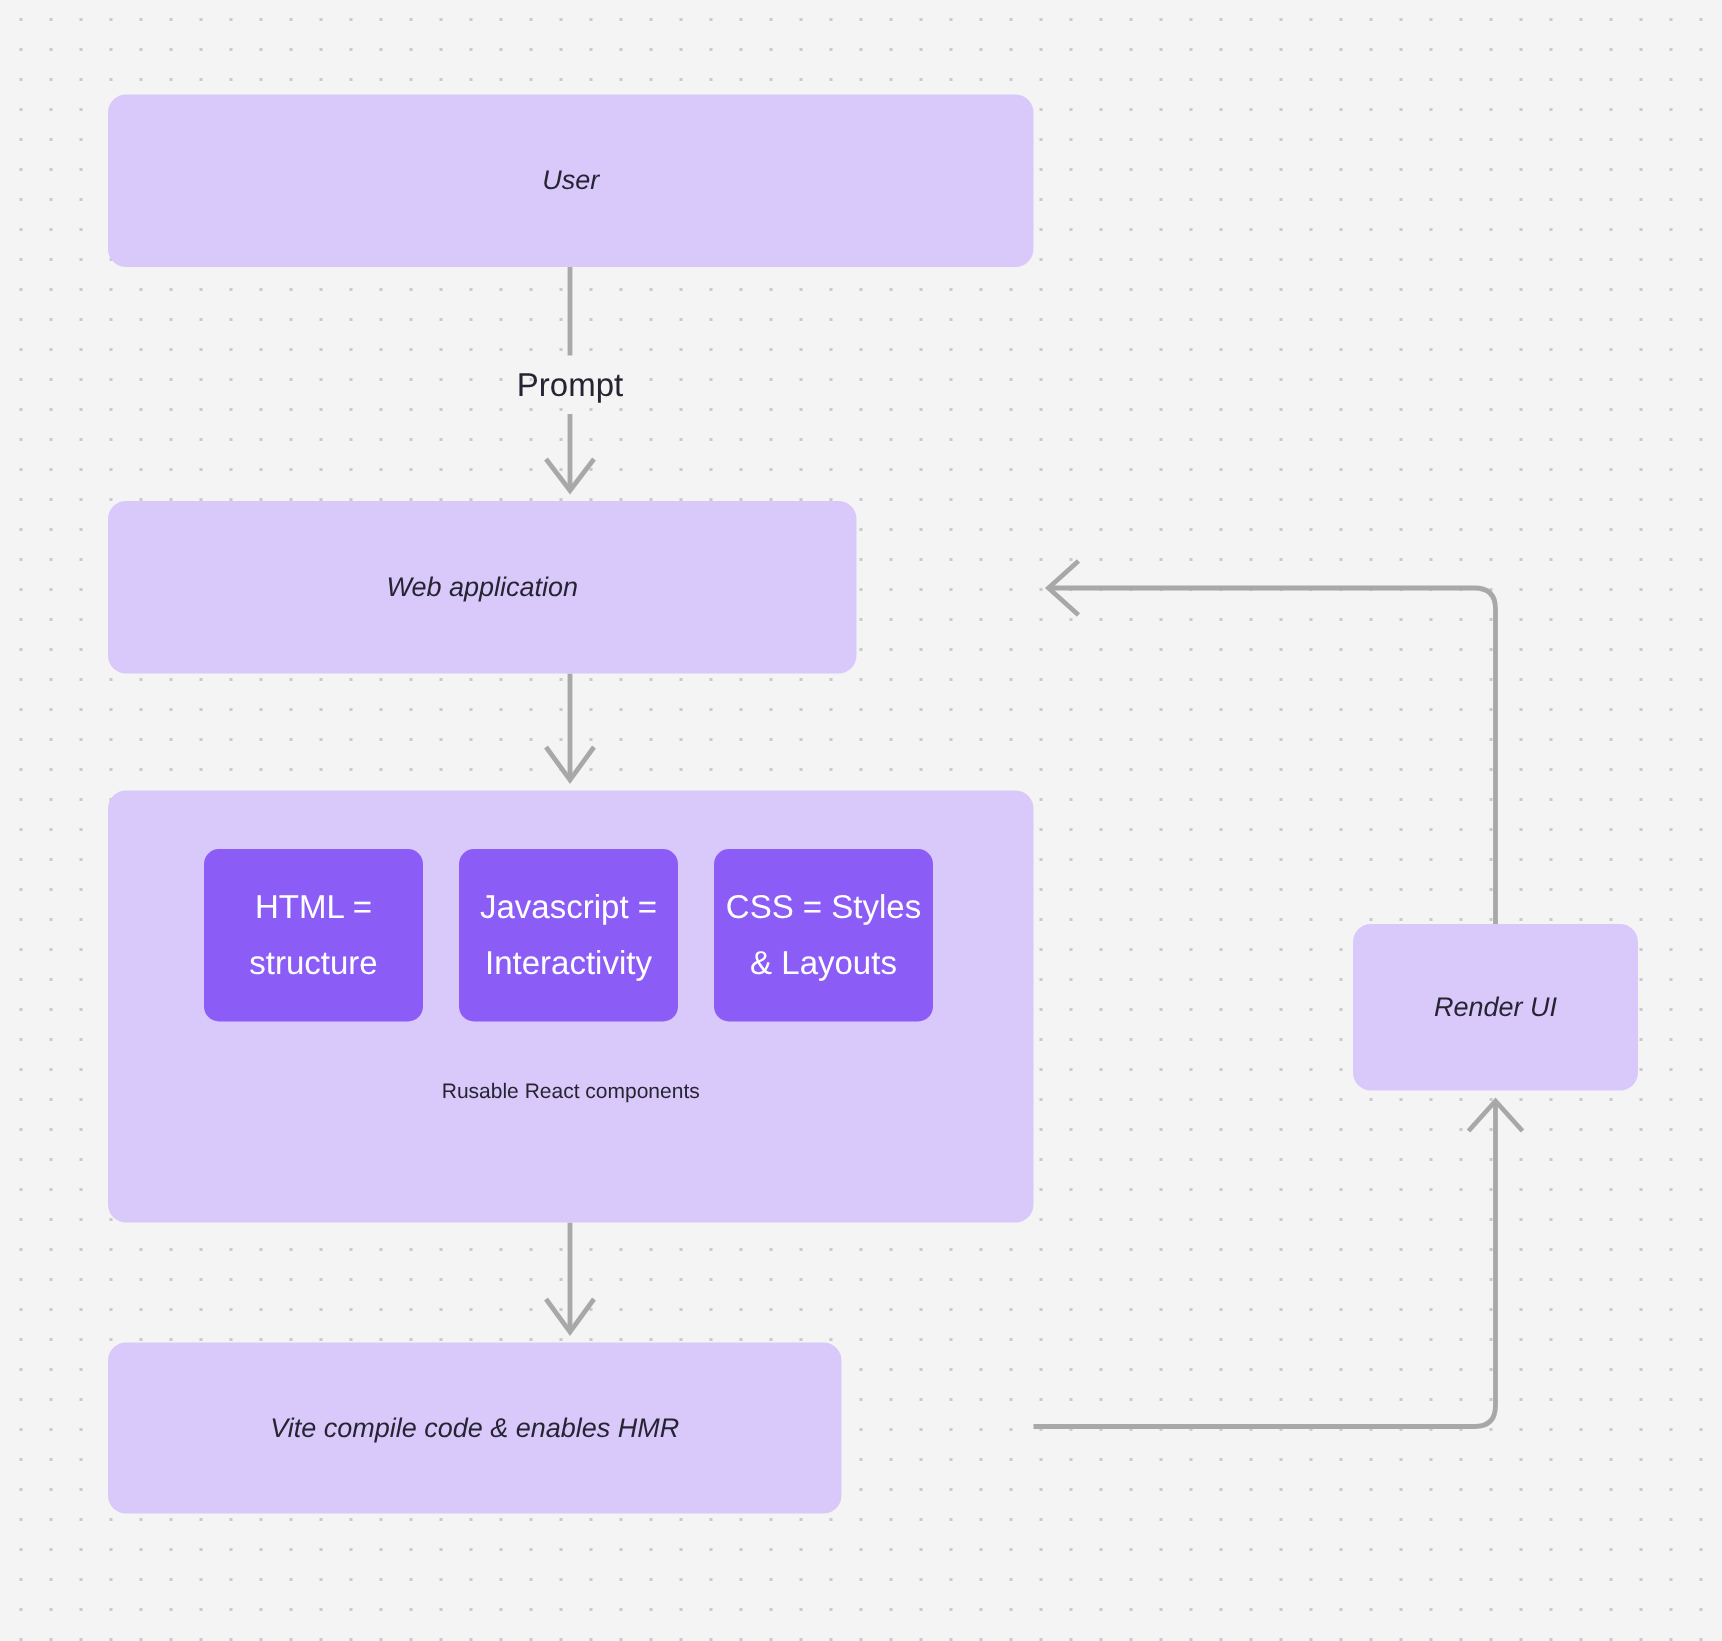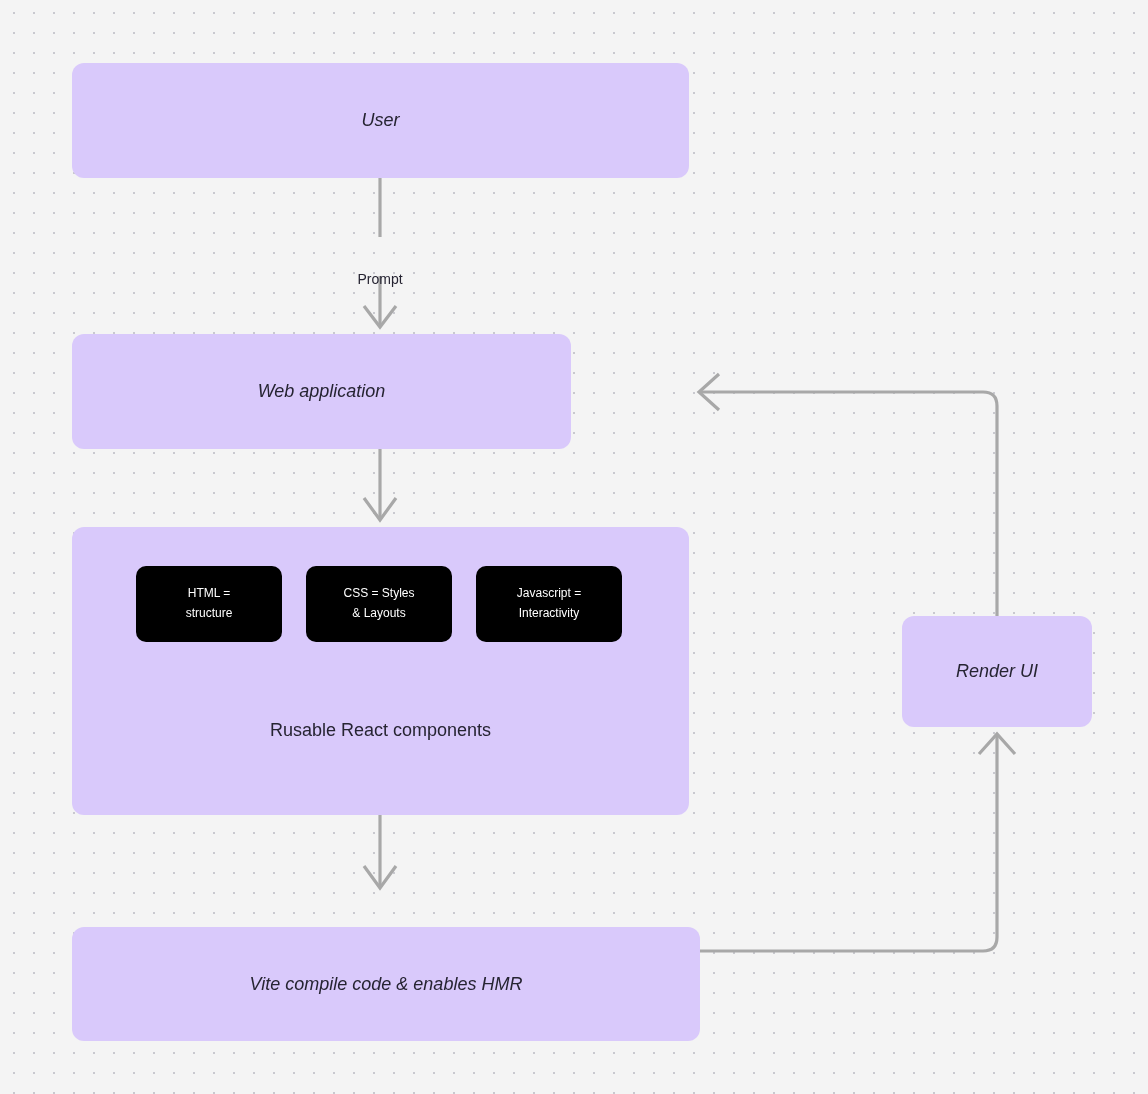--- a/index.html
+++ b/index.html
@@ -45,55 +45,55 @@
   .node-label {
     display: block;
     white-space: pre-line;
     font-style: italic;
   }
 
   #node-user        { left: 72px;  top: 63px;  width: 617px; height: 115px; }
   #node-webapp      { left: 72px;  top: 334px; width: 499px; height: 115px; }
   #node-components  { left: 72px;  top: 527px; width: 617px; height: 288px;
                       align-items: flex-start; justify-content: flex-start; }
-  #node-vite        { left: 72px;  top: 895px; width: 628px; height: 114px; margin-top: 32px; }
+  #node-vite        { left: 72px;  top: 895px; width: 489px; height: 114px; }
   #node-render      { left: 902px; top: 616px; width: 190px; height: 111px; }
 
   
   .inner-row {
     position: absolute;
     left: 64px;
     top: 39px;
     display: flex;
     gap: 24px;
   }
 
   .chip {
     width: 146px;
-    height: 76px;
-    background: #000000;
+    height: 115px;
+    background: #8b5cf6;
     border-radius: 10px;
     display: flex;
     align-items: center;
     justify-content: center;
     color: #ffffff;
-    font-size: 12px;
+    font-size: 22px;
     line-height: 1.65;
     text-align: center;
     white-space: pre-line;
     padding: 0 6px;
   }
 
   .group-caption {
     position: absolute;
     left: 0;
     top: 190px;
     width: 617px;
     text-align: center;
-    font-size: 18px;
+    font-size: 14px;
     color: #262432;
   }
 
   
   .edge-svg {
     position: absolute;
     left: 0;
     top: 0;
     width: 1148px;
     height: 1094px;
@@ -112,25 +112,24 @@
     fill: none;
     stroke: #a8a8a8;
     stroke-width: 3.2;
     stroke-linecap: butt;
     stroke-linejoin: miter;
   }
 
   
   .edge-label {
     position: absolute;
-    font-size: 14px;
+    font-size: 22px;
     color: #262432;
     white-space: nowrap;
     transform: translate(-50%, -50%);
-    margin-top: 22px;
   }
 
   #edge-label-prompt { left: 380px; top: 257px; }
 </style>
 </head>
 <body>
 
 <div id="canvas">
 
   <svg class="edge-svg" viewBox="0 0 1148 1094" width="1148" height="1094">
@@ -172,27 +171,27 @@
   </div>
 
   <div class="node" id="node-components">
 
     <div class="inner-row">
       <div class="chip">
         <span>HTML =
 structure</span>
       </div>
       <div class="chip">
+        <span>Javascript =
+Interactivity</span>
+      </div>
+      <div class="chip">
         <span>CSS = Styles
 &amp; Layouts</span>
       </div>
-      <div class="chip">
-        <span>Javascript =
-Interactivity</span>
-      </div>
     </div>
 
     <div class="group-caption">Rusable React components</div>
   </div>
 
   <div class="node" id="node-vite">
     <span class="node-label">Vite compile code &amp; enables HMR</span>
   </div>
 
   <div class="node" id="node-render">

